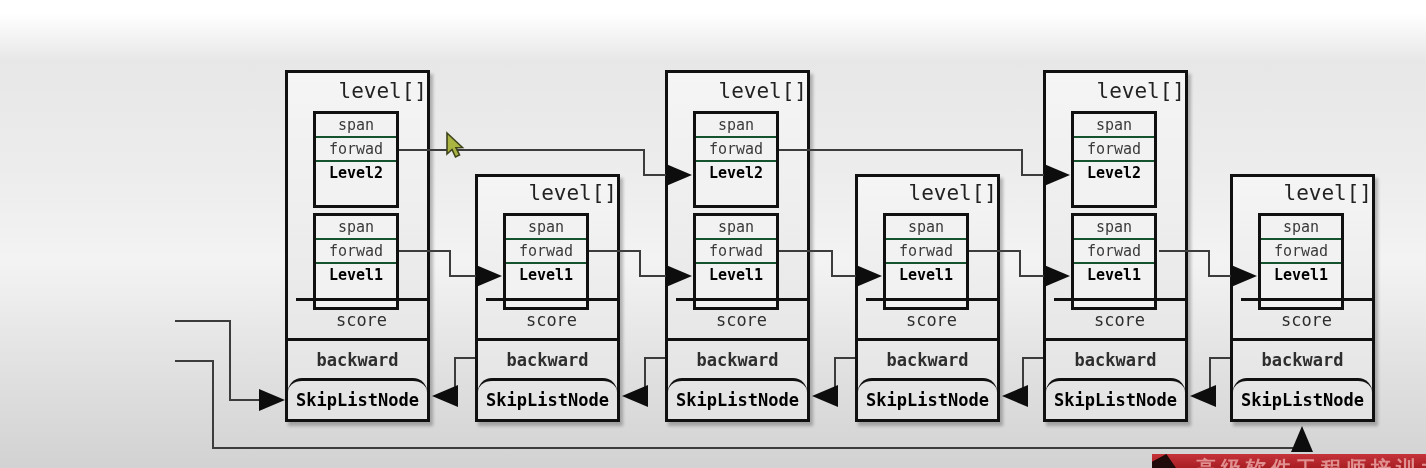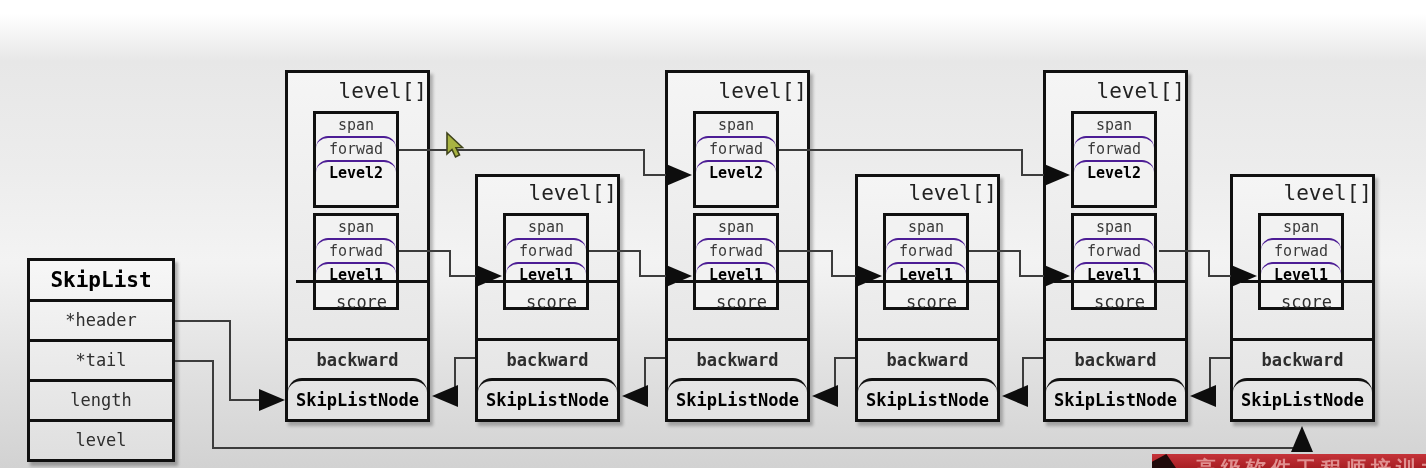--- a/index.html
+++ b/index.html
@@ -24,48 +24,41 @@
     box-shadow:3px 4px 3px rgba(0,0,0,.25);}
   .node.tall{top:70px;height:352px;}
   .node.short{top:174px;height:248px;}
   .node-title{position:absolute;top:6px;left:0;right:0;text-align:right;font-size:21px;color:#222;}
   .node.short .node-title{top:4px;}
   .inner{position:absolute;left:25px;width:86px;height:97px;border:3px solid #101010;box-sizing:border-box;background:#f2f2f2;}
   .node.tall .inner.a{top:38px;}
   .node.tall .inner.b{top:140px;}
   .node.short .inner.s{top:36px;}
   .cell{height:22px;line-height:22px;text-align:center;font-size:15px;color:#3a3a3a;box-sizing:content-box;}
-  .cell + .cell{border-top:2px solid #4c1d95;height:22px;border-radius:12px;}
+  .cell + .cell{border-top:2px solid #14532d;height:22px;}
   .cell.b{font-weight:bold;color:#000;font-size:15px;}
   .row{position:absolute;left:0;right:0;border-top:3px solid #101010;text-align:center;font-size:17px;color:#2e2e2e;box-sizing:border-box;}
-  .row.score{bottom:83px;height:56px;line-height:39px;margin-left:8px;}
+  .row.score{bottom:65px;height:56px;line-height:39px;margin-left:8px;}
   .row.backward{bottom:29px;height:52px;line-height:39px;font-weight:bold;}
   .row.type{bottom:0;height:41px;line-height:38px;font-weight:bold;color:#000;font-size:17px;border-radius:14px;}
   
   svg.links{position:absolute;left:0;top:0;z-index:5;pointer-events:none;}
   
   .banner{position:absolute;left:1152px;top:454px;width:274px;height:14px;z-index:6;
     background:linear-gradient(180deg,#c5343a 0%,#a81e23 100%);overflow:hidden;}
   .banner .notch{position:absolute;left:0;top:0;width:24px;height:14px;
     background:#200a0a;clip-path:polygon(0 55%,60% 0,100% 100%,0 100%);}
   .banner .banner-text{position:absolute;left:44px;top:4px;font-size:20px;line-height:20px;
     letter-spacing:5px;color:#e09090;white-space:nowrap;font-weight:bold;}
 </style>
 </head>
 <body>
 
 <div class="canvas">
 
-  <div class="sl-box">
-    <div class="sl-title">SkipList</div>
-    <div class="sl-row">*header</div>
-    <div class="sl-row">*tail</div>
-    <div class="sl-row">length</div>
-    <div class="sl-row">level</div>
-  </div>
 
   <div class="node tall" style="left:285px">
     <div class="node-title">level[]</div>
     <div class="inner a">
       <div class="cell">span</div>
       <div class="cell">forwad</div>
       <div class="cell b">Level2</div>
     </div>
     <div class="inner b">
       <div class="cell">span</div>

